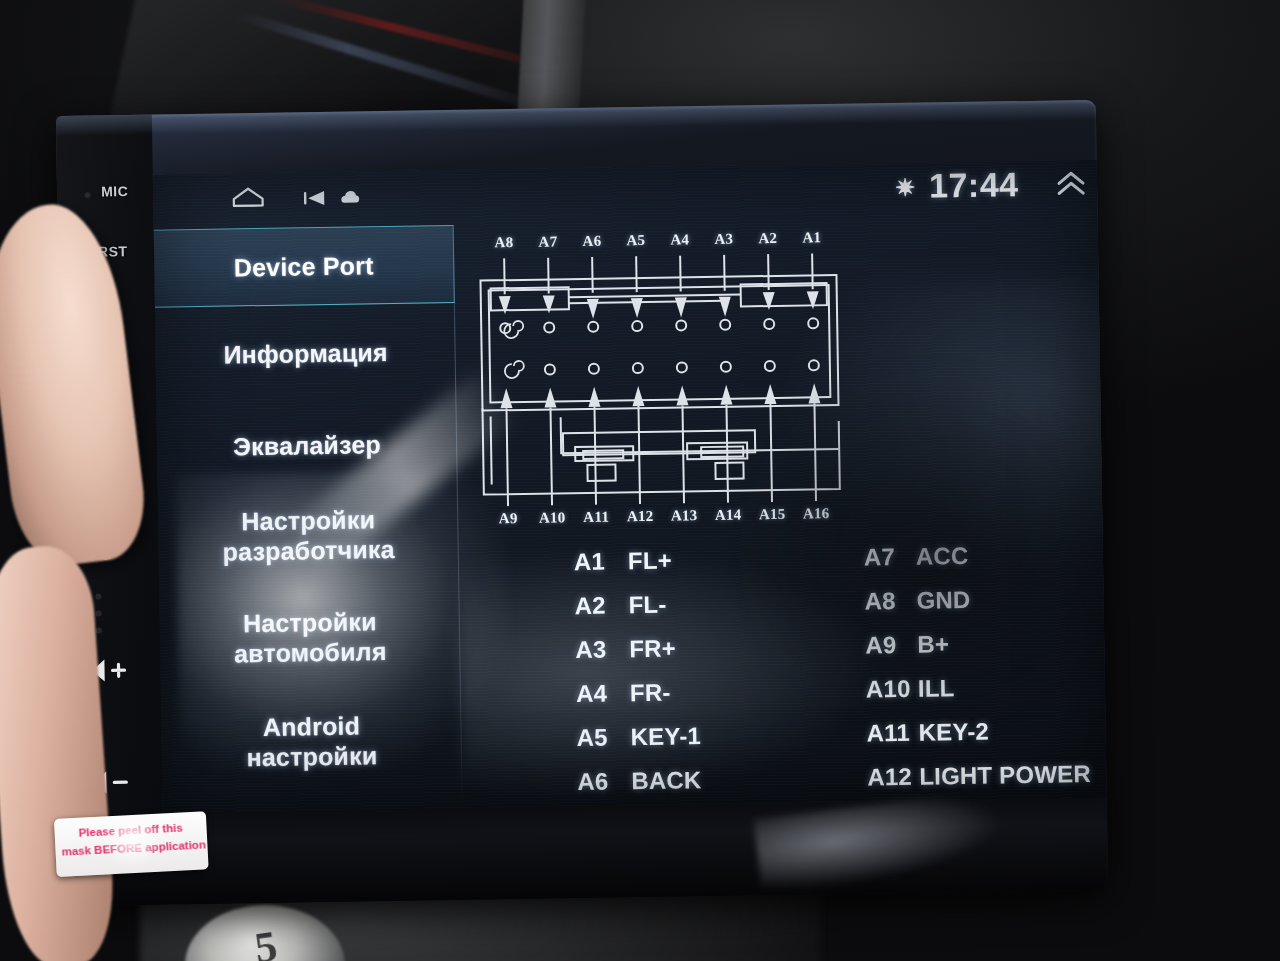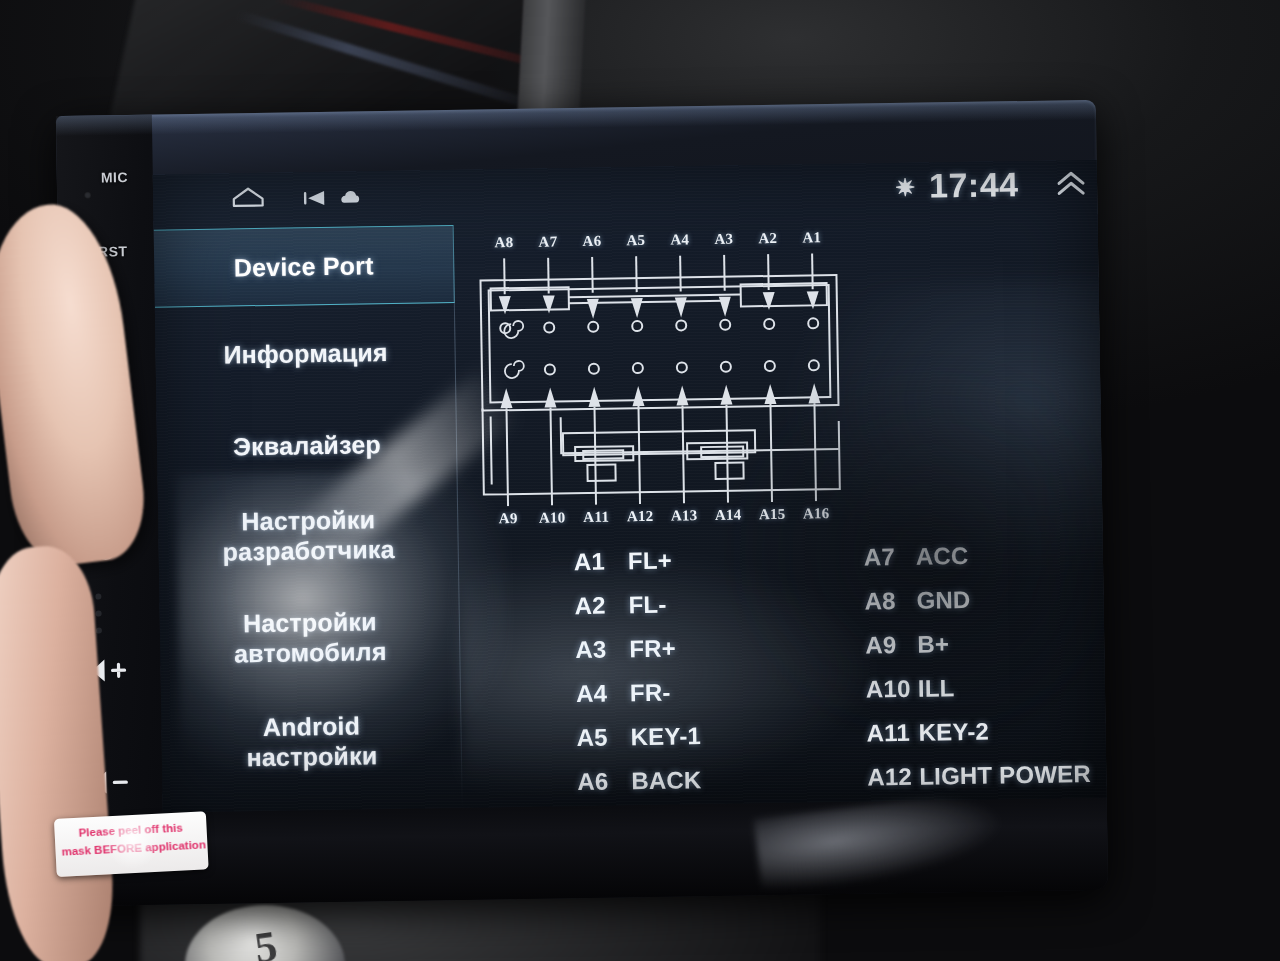--- a/index.html
+++ b/index.html
@@ -295,21 +295,21 @@
   <div class="dash-wire2"></div>
   <div class="dash-pillar"></div>
   <div class="seat-blob"></div>
   <div class="knob"></div>
   <div class="knob-num">5</div>
 
   <div id="unit">
 
     <div class="hw-strip">
       <div class="mic-dot"></div>
-      <div class="hw-lbl" style="left:44px; top:54px;">MIC</div>
+      <div class="hw-lbl" style="left:44px; top:68px;">MIC</div>
       <div class="hw-lbl" style="left:40px; top:128px;">RST</div>
 
       <div class="hw-ico" style="left:28px; top:182px;">⏻</div>
 
       <svg class="hw-ico" style="left:26px; top:300px;" width="36" height="30" viewBox="0 0 36 30">
         <path d="M4 17 L18 5 L32 17 M8 15 L8 27 L28 27 L28 15" fill="none" stroke="#e8eaee" stroke-width="2.6" stroke-linejoin="round" stroke-linecap="round"></path>
       </svg>
 
       <svg class="hw-ico" style="left:26px; top:418px;" width="36" height="32" viewBox="0 0 36 32">
         <path d="M9 8 L9 17 A8 8 0 0 0 25 17 L25 10" fill="none" stroke="#e8eaee" stroke-width="2.8" stroke-linecap="round"></path>

